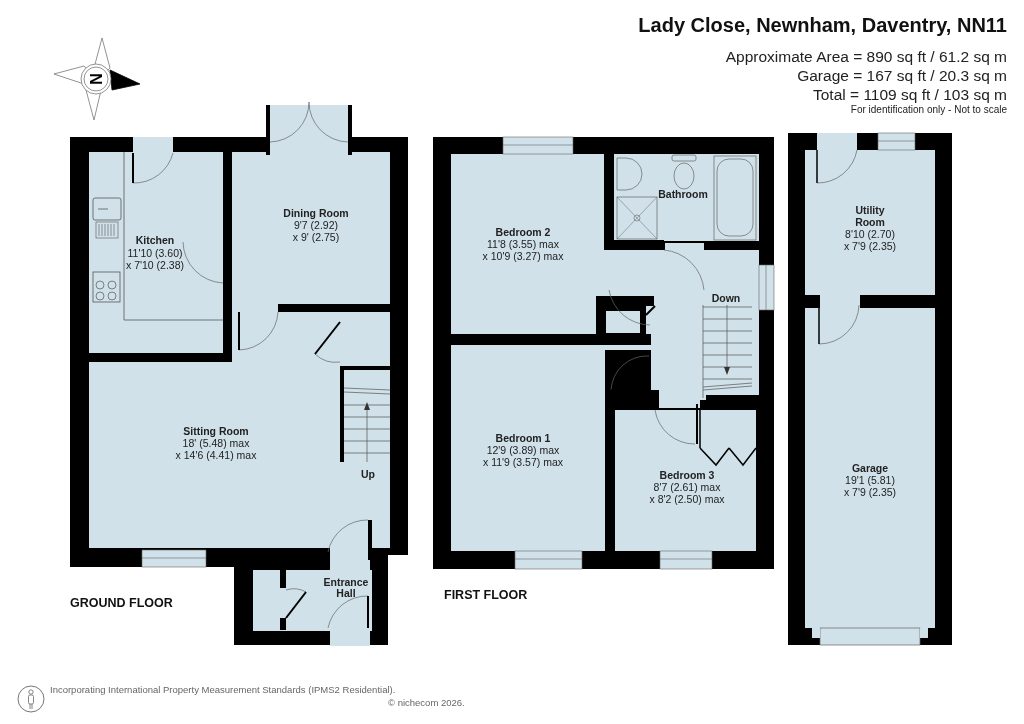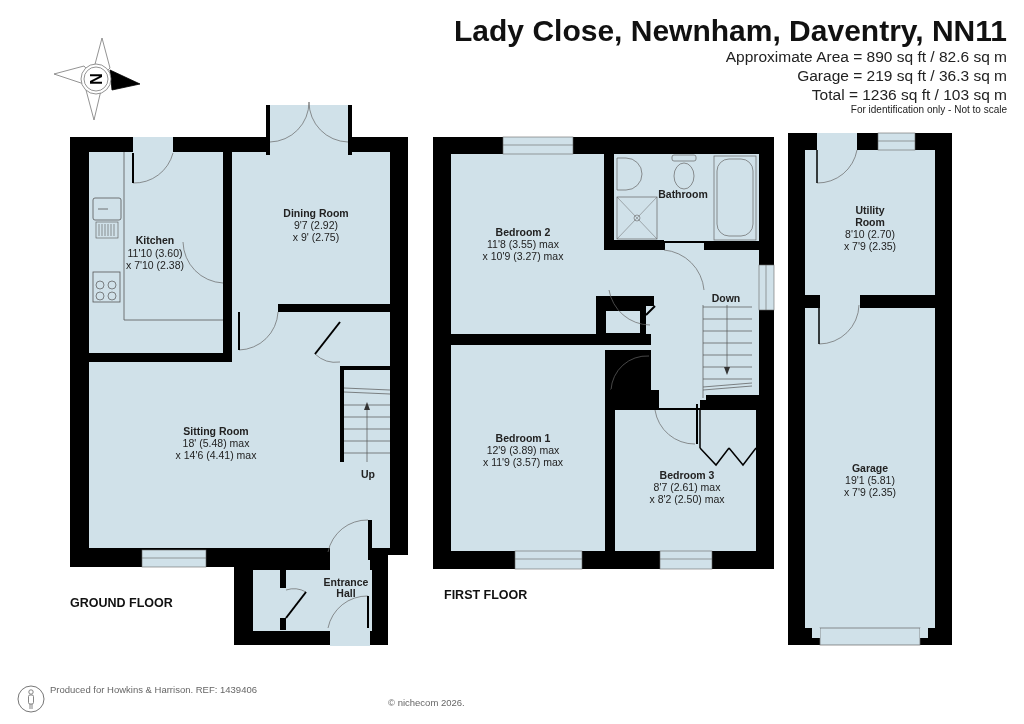--- a/index.html
+++ b/index.html
@@ -1,34 +1,34 @@
 <!DOCTYPE html>
 <html><head>
 <meta charset="utf-8">
 <style>
   html, body { margin: 0; padding: 0; background: #ffffff; }
   body { width: 1024px; height: 724px; position: relative; overflow: hidden; font-family: "Liberation Sans", sans-serif; }
-  .title { position: absolute; right: 17px; top: 14px; font-size: 30px; font-weight: bold; color: #111; white-space: nowrap; }
+  .title { position: absolute; right: 17px; top: 14px; font-size: 20px; font-weight: bold; color: #111; white-space: nowrap; }
   .area-line { position: absolute; right: 17px; font-size: 15.5px; color: #222; white-space: nowrap; }
   .note { position: absolute; right: 17px; top: 104px; font-size: 10px; color: #222; white-space: nowrap; }
   svg.plan { position: absolute; left: 0; top: 0; }
   .room-name { font-family: "Liberation Sans", sans-serif; font-size: 10.5px; font-weight: bold; fill: #222; }
   .room-dim { font-family: "Liberation Sans", sans-serif; font-size: 10.5px; fill: #222; }
   .floor-label { position: absolute; font-size: 12.5px; font-weight: bold; color: #111; }
   .footer { position: absolute; left: 50px; top: 684px; font-size: 9.5px; color: #666; line-height: 12.5px; }
   .footer-icon { position: absolute; left: 16px; top: 684px; }
   .copyright { position: absolute; left: 388px; top: 697px; font-size: 9.5px; color: #666; white-space: nowrap; }
 </style>
 </head>
 <body>
 
 <div class="title">Lady Close, Newnham, Daventry, NN11</div>
-<div class="area-line" style="top:48px">Approximate Area = 890 sq ft / 82.6 sq m</div>
-<div class="area-line" style="top:67px">Garage = 219 sq ft / 36.3 sq m</div>
-<div class="area-line" style="top:86px">Total = 1236 sq ft / 103 sq m</div>
+<div class="area-line" style="top:48px">Approximate Area = 890 sq ft / 61.2 sq m</div>
+<div class="area-line" style="top:67px">Garage = 167 sq ft / 20.3 sq m</div>
+<div class="area-line" style="top:86px">Total = 1109 sq ft / 103 sq m</div>
 <div class="note">For identification only - Not to scale</div>
 
 <svg class="plan" width="1024" height="724" viewBox="0 0 1024 724">
 
   <g fill="none" stroke="#777" stroke-width="0.8">
     <polygon points="102,38 94,68 102,76 110,68" fill="#fff"></polygon>
     <polygon points="54,74 84,66 92,75 84,84" fill="#fff"></polygon>
     <polygon points="94,120 102,86 92,80 86,90" fill="#fff"></polygon>
     <polygon points="110,70 140,84 112,90" fill="#000" stroke="#000"></polygon>
     <circle cx="96" cy="79" r="15" fill="#fff"></circle>
@@ -271,15 +271,15 @@
 <div class="floor-label" style="left:444px; top:588px">FIRST FLOOR</div>
 
 <svg class="footer-icon" width="30" height="30" viewBox="0 0 30 30">
   <circle cx="15" cy="15" r="13" fill="none" stroke="#777" stroke-width="1"></circle>
   <circle cx="15" cy="8" r="2.2" fill="none" stroke="#777" stroke-width="0.9"></circle>
   <rect x="12.5" y="11" width="5" height="9" rx="1.5" fill="none" stroke="#777" stroke-width="0.9"></rect>
   <line x1="14" y1="20" x2="14" y2="25" stroke="#777" stroke-width="0.9"></line>
   <line x1="16" y1="20" x2="16" y2="25" stroke="#777" stroke-width="0.9"></line>
 </svg>
 <div class="footer">
-  <div>Produced for Howkins &amp; Harrison.   REF: 1439406</div>
+  <div>Incorporating International Property Measurement Standards (IPMS2 Residential).</div>
 </div>
 <div class="copyright">© nichecom 2026.</div>
 
 </body></html>

